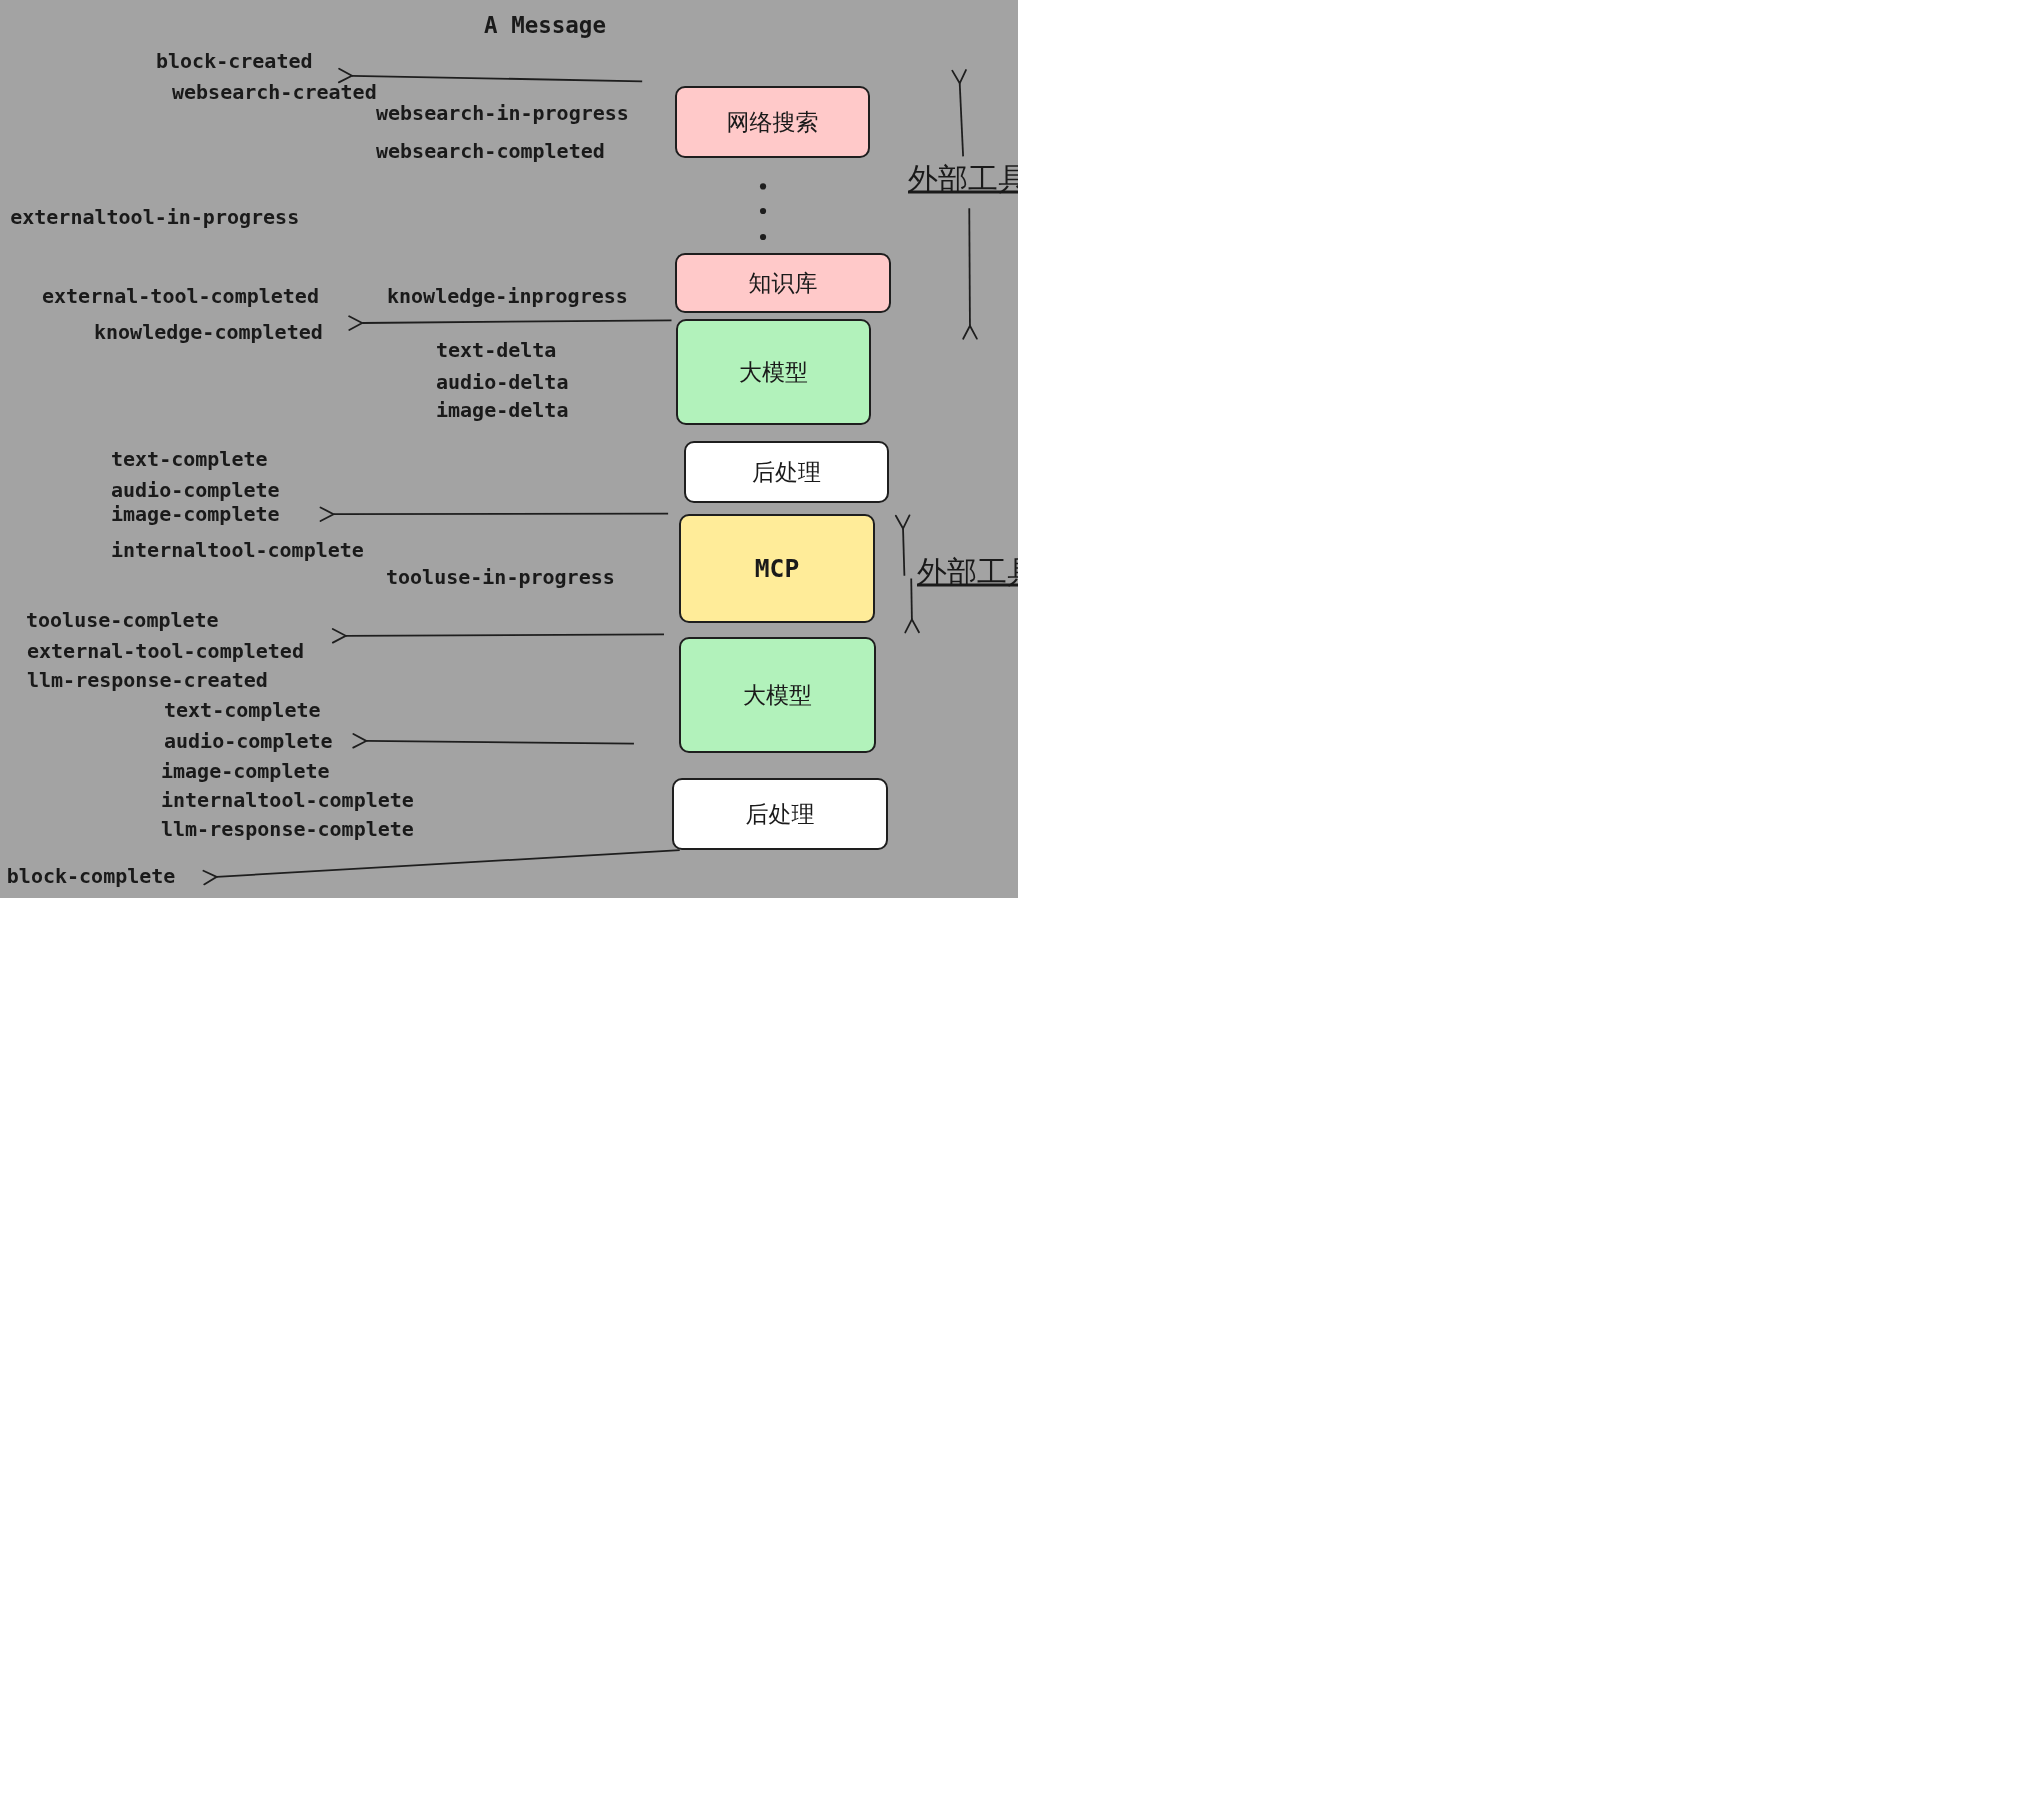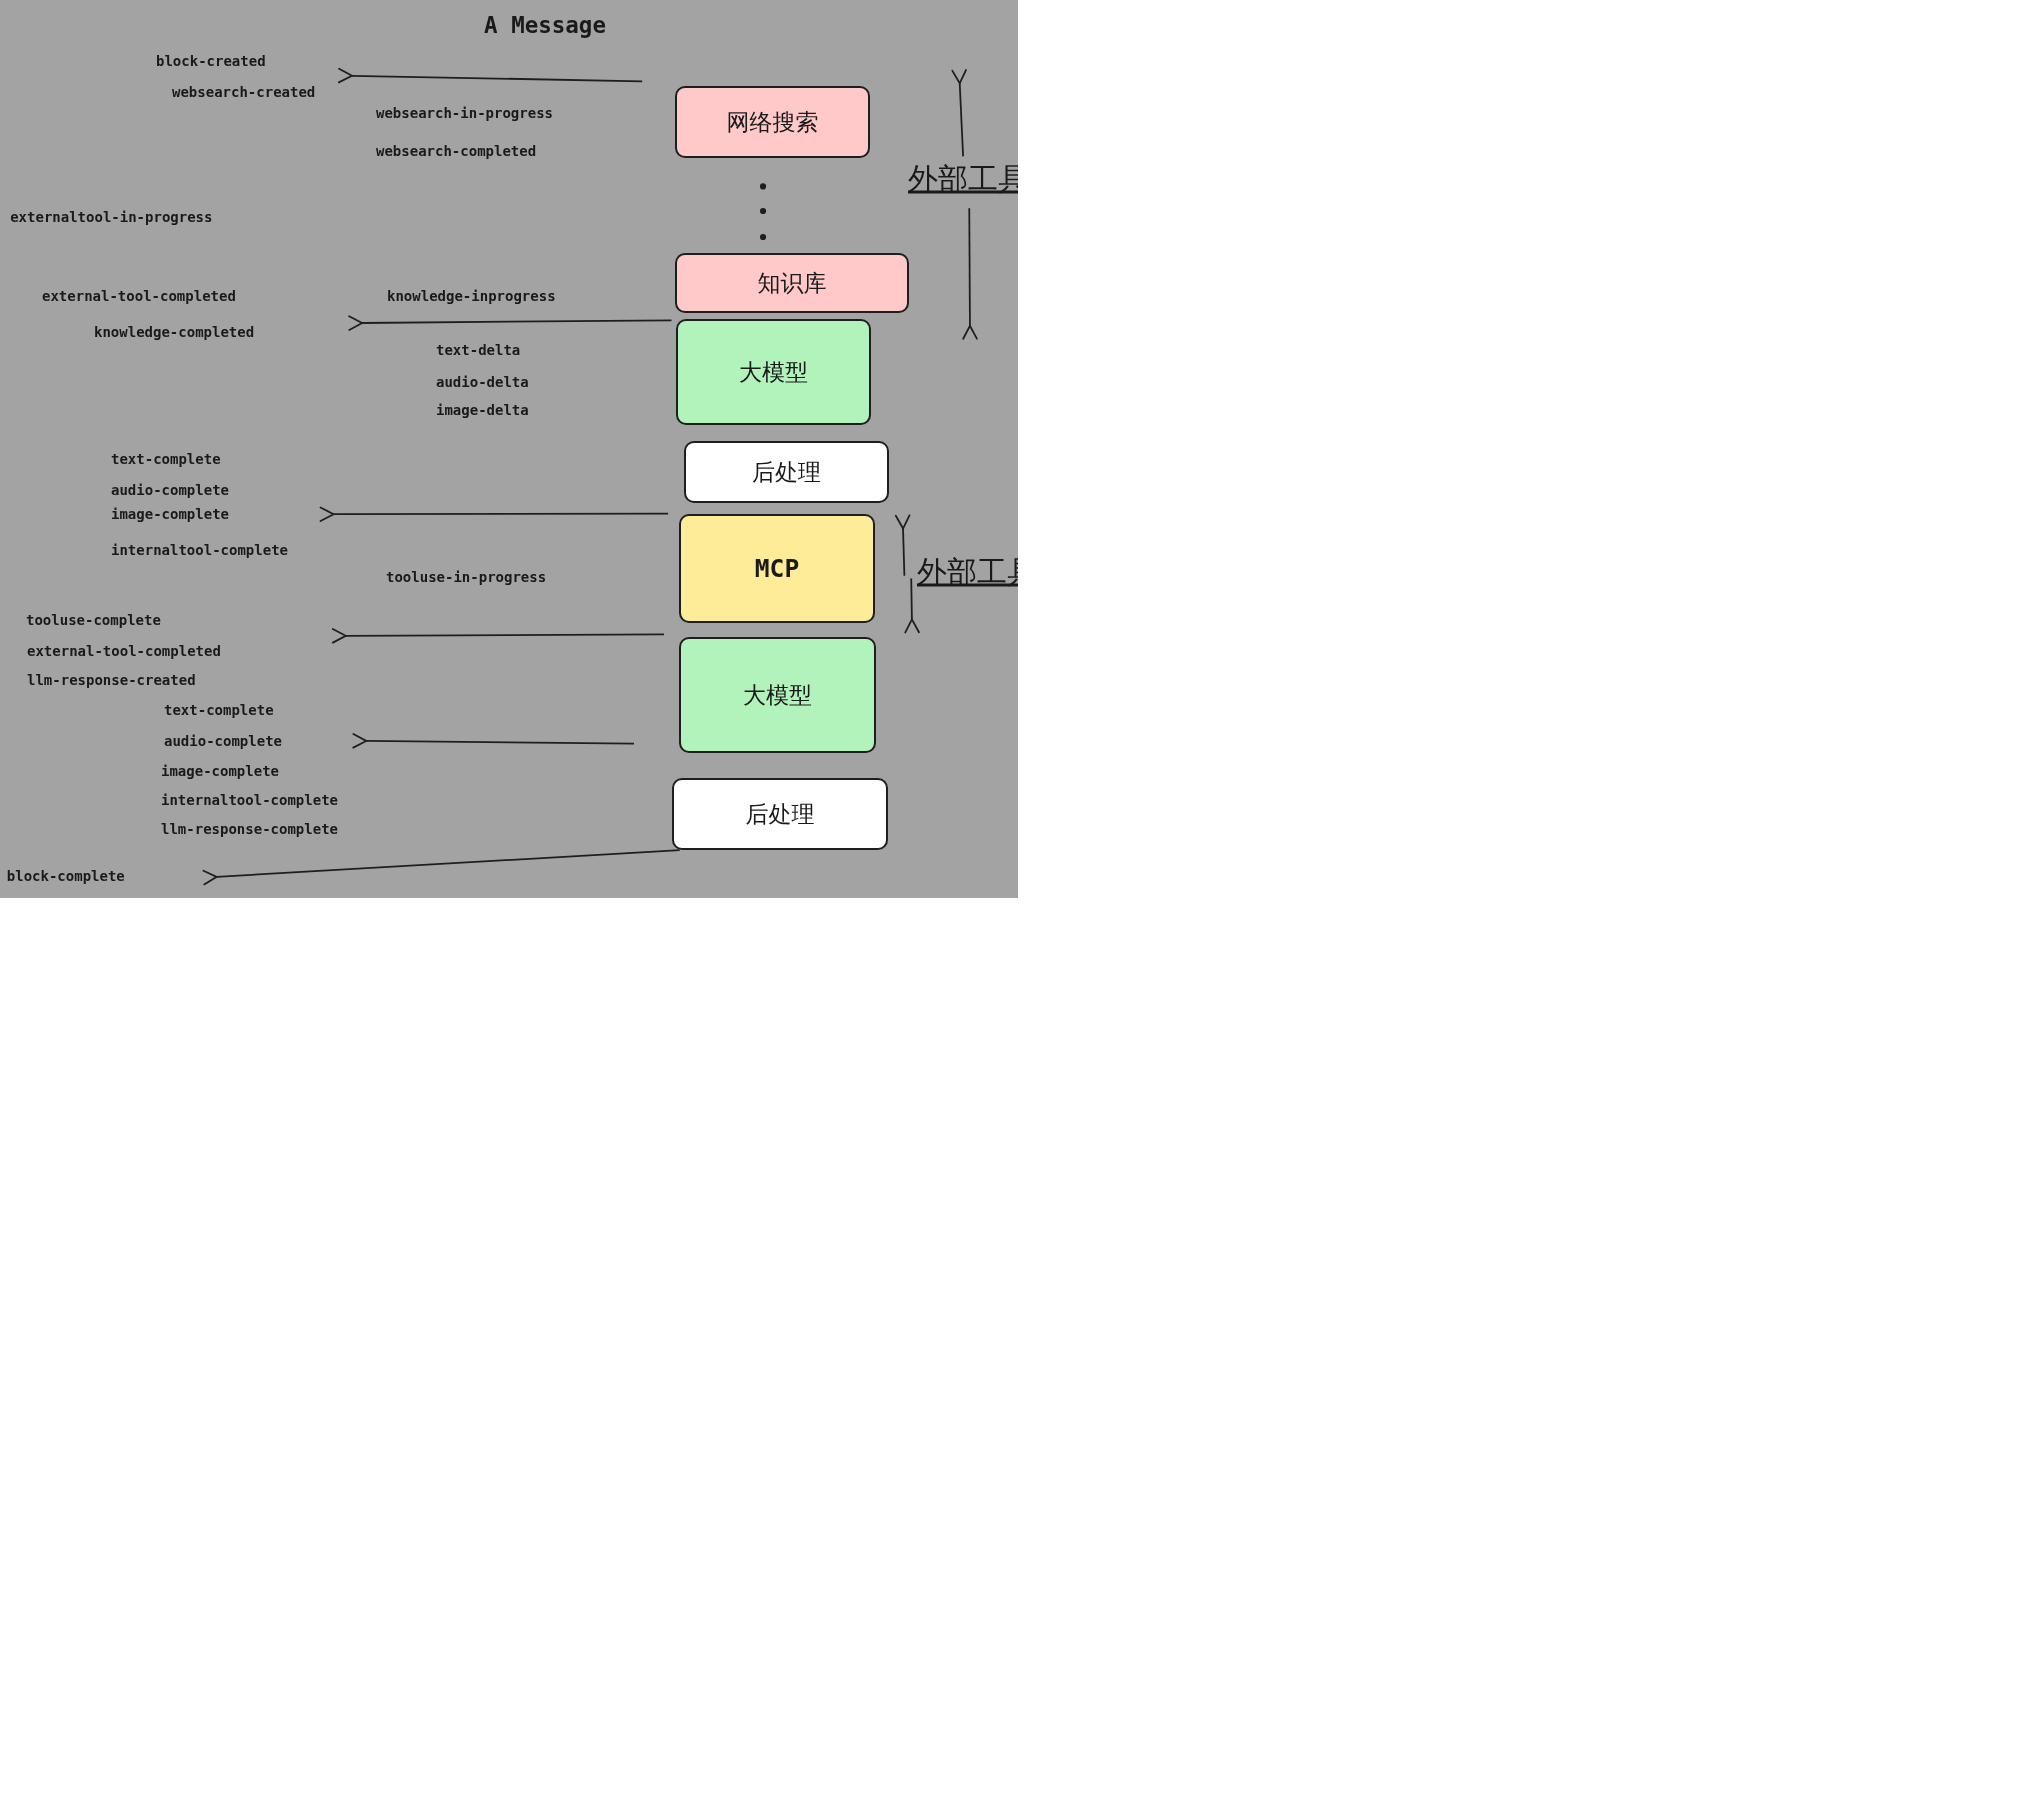--- a/index.html
+++ b/index.html
@@ -9,21 +9,21 @@
     height:898px;
     background:#a3a3a3;
     overflow:hidden;
     font-family:"DejaVu Sans","Liberation Sans",sans-serif;
     color:#1a1a1a;
   }
   #wires{position:absolute;left:0;top:0;width:1018px;height:898px;}
   .evt{
     position:absolute;
     font-family:"DejaVu Sans Mono","Liberation Mono",monospace;
-    font-size:14px;
+    font-size:20px;
     font-weight:600;
     line-height:1;
     white-space:nowrap;
     transform:translateY(-50%);
     color:#1a1a1a;
   }
   .title{
     position:absolute;
     font-family:"DejaVu Sans Mono","Liberation Mono",monospace;
     font-size:22.5px;
@@ -84,21 +84,21 @@
     <line x1="1334" y1="847" x2="1335" y2="907" stroke="#1e1e1e" stroke-width="2.6" marker-end="url(#ah)"></line>
 
     <circle cx="1117" cy="273" r="4.5" fill="#1e1e1e"></circle>
     <circle cx="1117" cy="309" r="4.5" fill="#1e1e1e"></circle>
     <circle cx="1117" cy="347" r="4.5" fill="#1e1e1e"></circle>
   </svg>
 
   <div class="title" style="left:545px;top:24.6px">A Message</div>
 
   <div class="box" style="left: 675px; top: 86px; width: 195px; height: 72px; background-color: rgb(255, 201, 201);">网络搜索</div>
-  <div class="box" style="left: 675px; top: 253px; width: 234px; height: 60px; background-color: rgb(255, 201, 201);">知识库</div>
+  <div class="box" style="left: 675px; top: 253px; width: 216px; height: 60px; background-color: rgb(255, 201, 201);">知识库</div>
   <div class="box" style="left: 676px; top: 319px; width: 195px; height: 106px; background-color: rgb(178, 242, 187);">大模型</div>
   <div class="box" style="left: 684px; top: 441px; width: 205px; height: 62px; background-color: rgb(255, 255, 255);">后处理</div>
   <div class="box mono" style="left: 679px; top: 514px; width: 196px; height: 109px; background-color: rgb(255, 236, 153);">MCP</div>
   <div class="box" style="left: 679px; top: 637px; width: 197px; height: 116px; background-color: rgb(178, 242, 187);">大模型</div>
   <div class="box" style="left: 672px; top: 778px; width: 216px; height: 72px; background-color: rgb(255, 255, 255);">后处理</div>
 
   <div class="side-label" style="left:908px;top:179px">外部工具</div>
   <div class="side-label" style="left:917px;top:572px">外部工具</div>
 
   <div class="evt" style="left:156px;top:61px">block-created</div>

